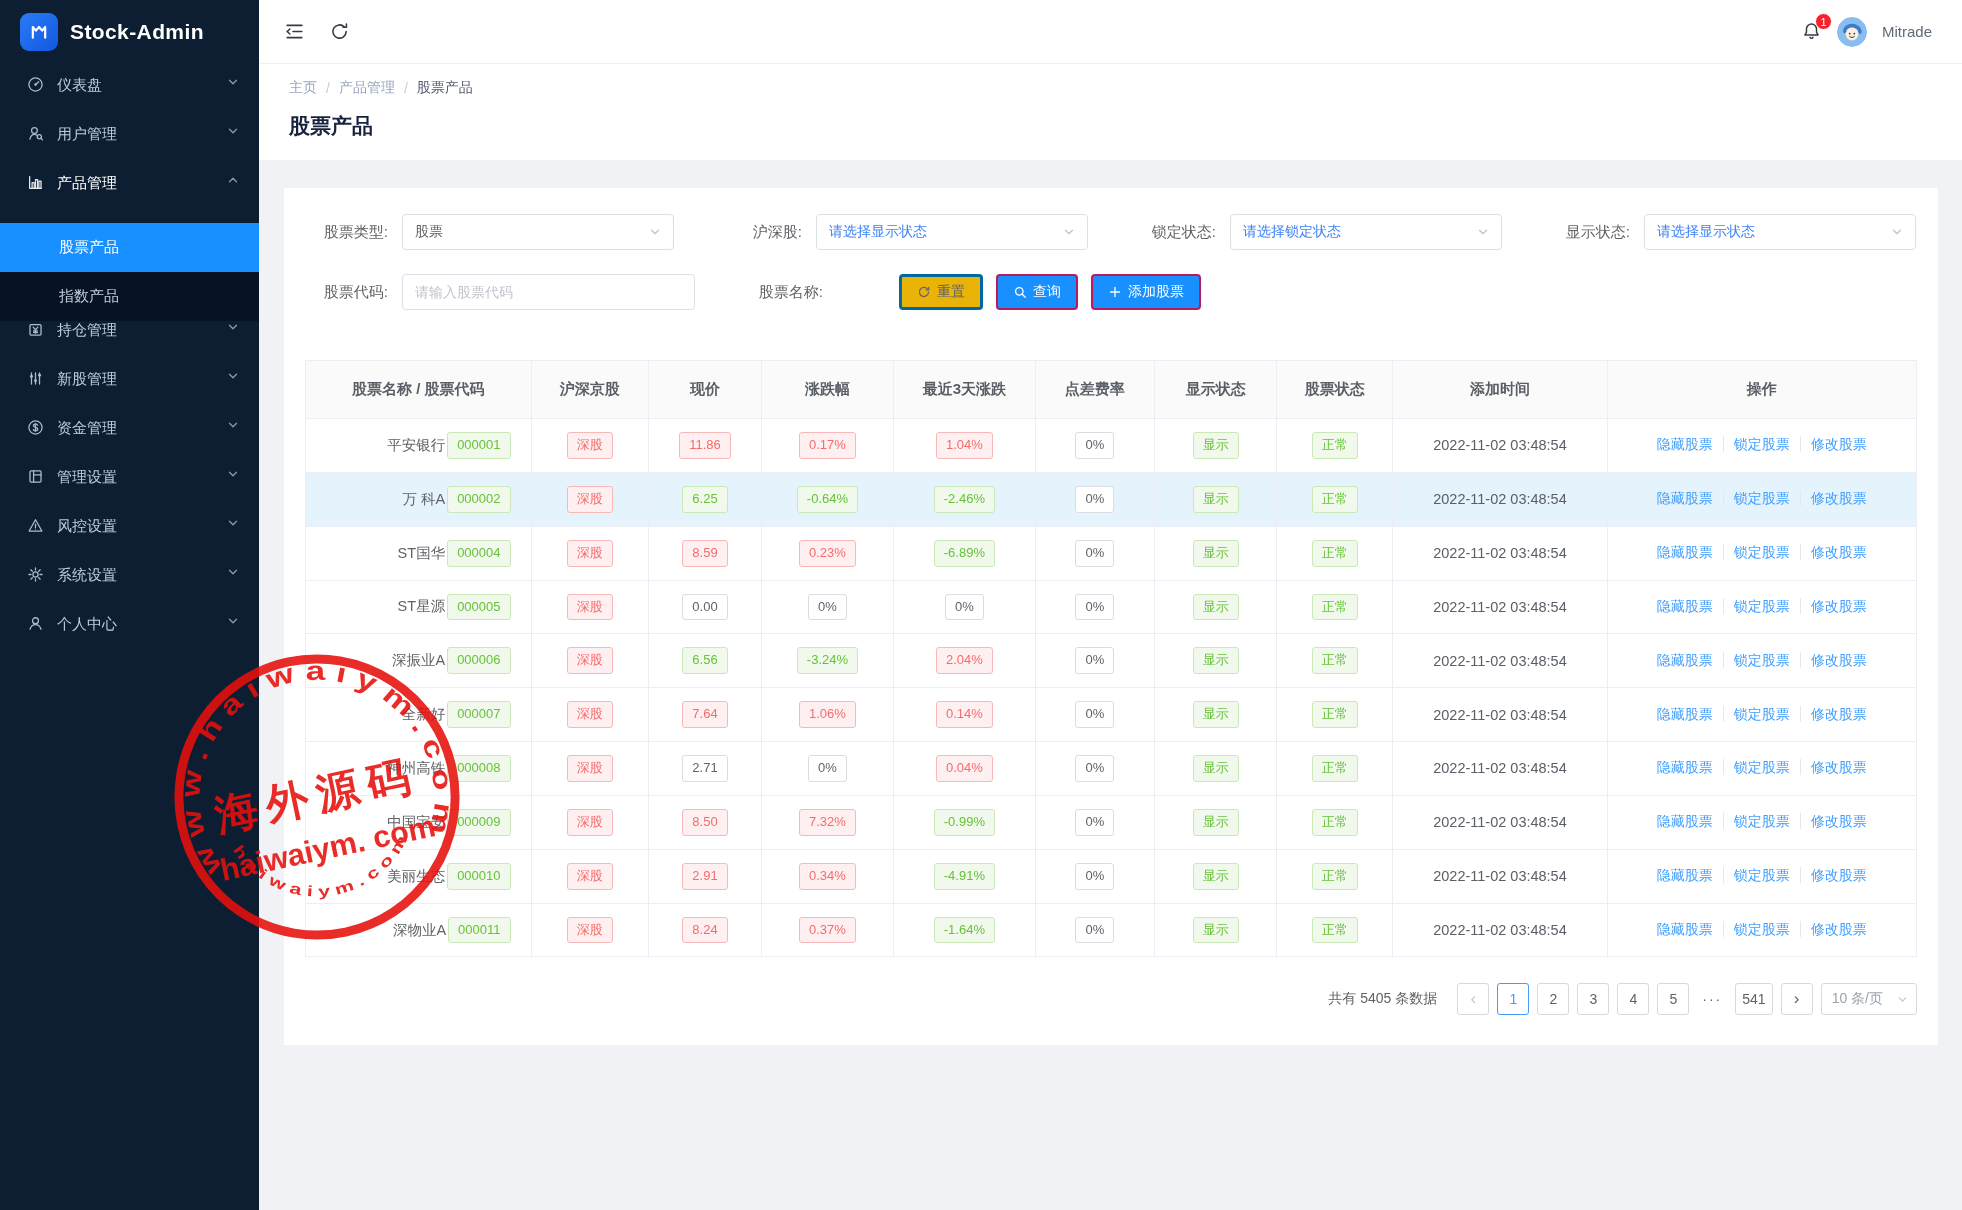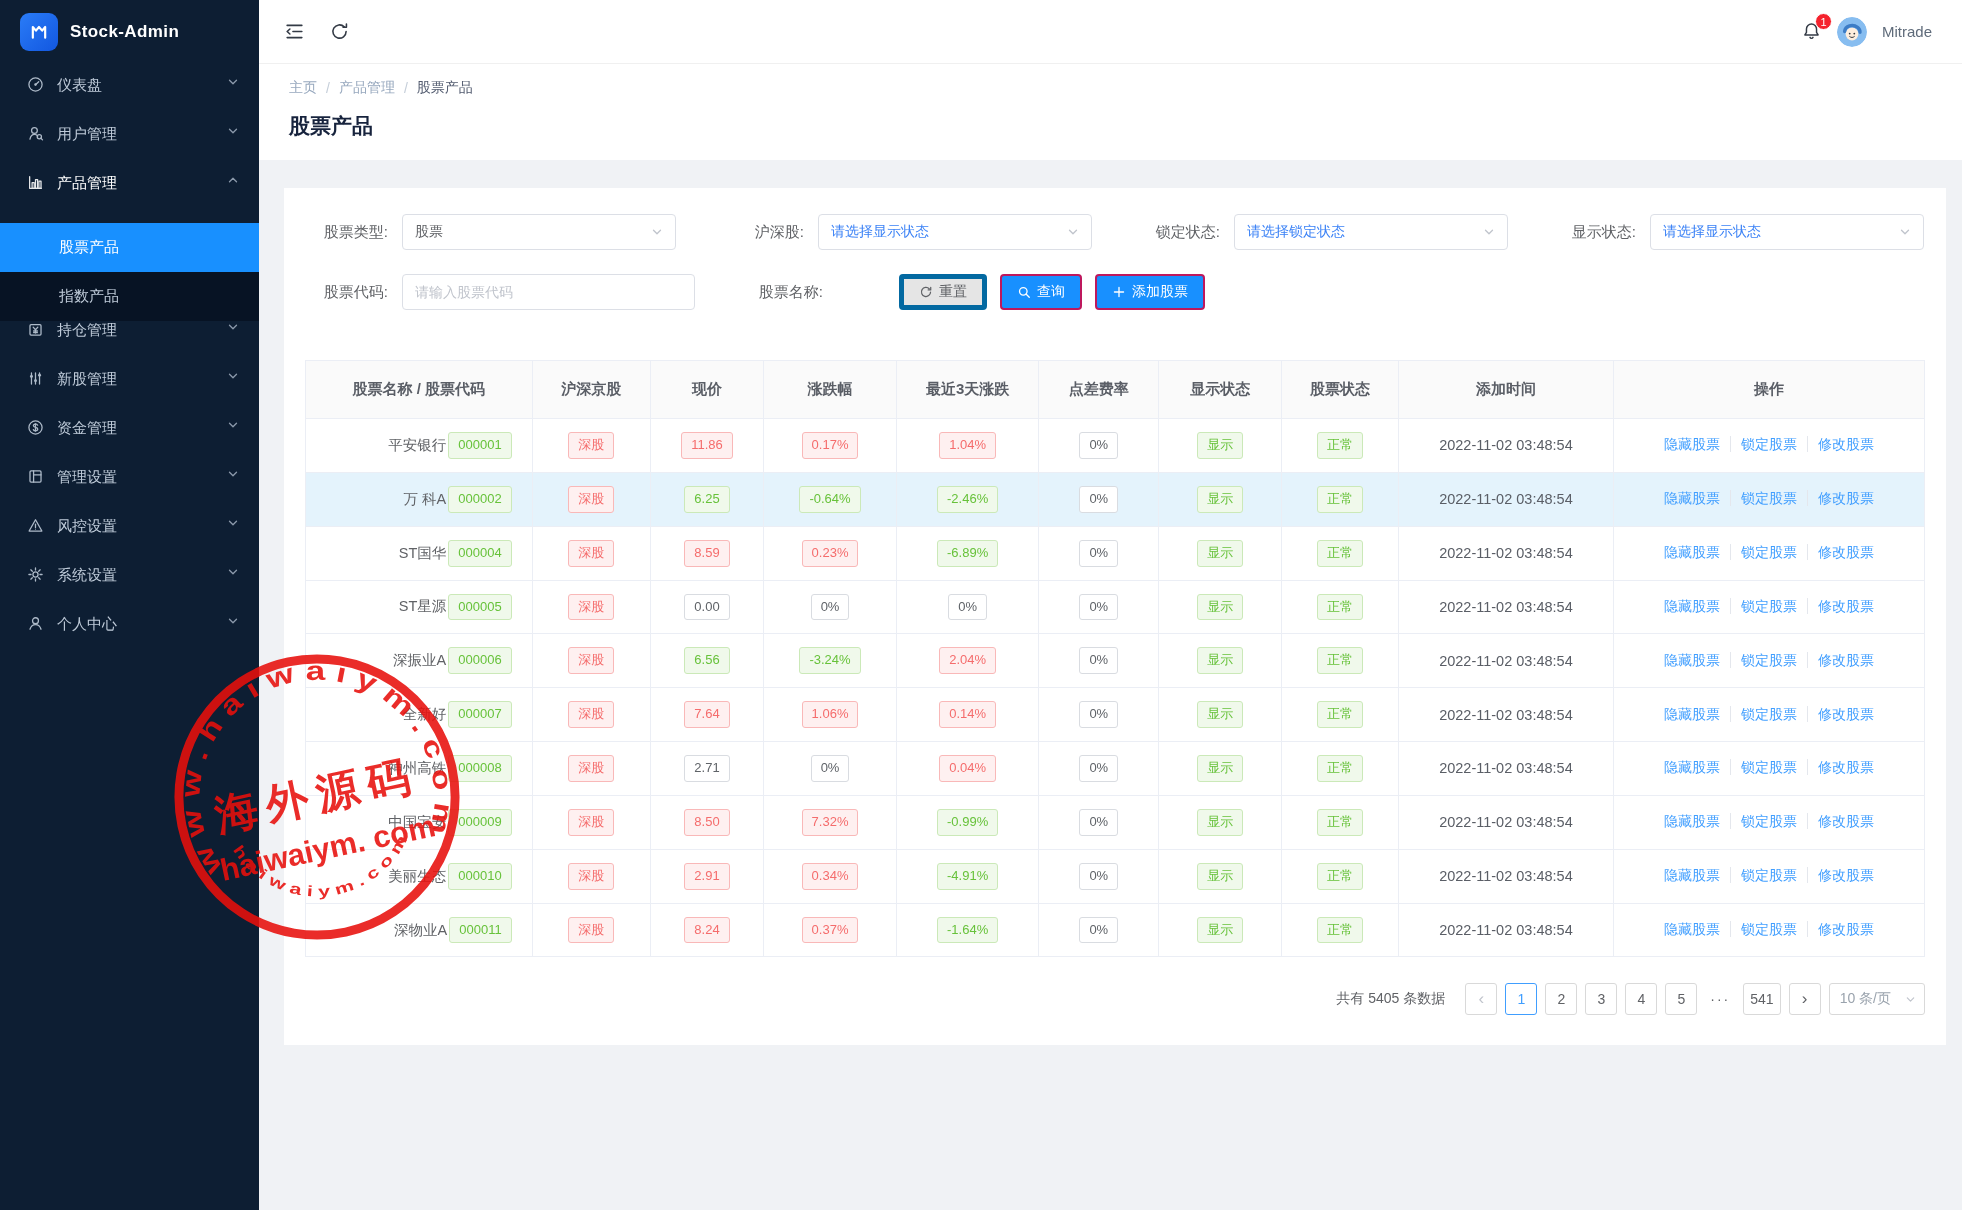--- a/index.html
+++ b/index.html
@@ -2,21 +2,21 @@
 <html><head>
 <meta charset="utf-8">
 <style>
   html,body{margin:0;padding:0}
   body{width:1962px;height:1210px;background:#f0f2f5;font-family:"Liberation Sans","DejaVu Sans",sans-serif;overflow:hidden;position:relative;color:#606266}
   
   .sidebar{position:absolute;left:0;top:0;width:259px;height:100%;background:#0d1e33;z-index:5}
   .logo-row{display:flex;align-items:center;gap:12px;height:64px;padding-left:20px}
   .logo-mark{width:38px;height:38px;border-radius:9px;background:linear-gradient(135deg,#2a7cf7,#1257e0);display:flex;align-items:center;justify-content:center;flex:0 0 auto}
   .logo-mark svg{width:26px;height:26px}
-  .app-title{color:#fff;font-size:17px;font-weight:bold;letter-spacing:.4px}
+  .app-title{color:#fff;font-size:21px;font-weight:bold;letter-spacing:.4px}
   .menu{padding-top:12px}
   .menu-item{height:49px;display:flex;align-items:flex-start;padding:0 20px 0 27px;color:#bfcbd9;font-size:15px;cursor:pointer}
   .menu-item.expanded{color:#fff}
   .mi-icon{width:17px;height:17px;margin-right:13px;display:flex;opacity:.9}
   .mi-icon svg{width:17px;height:17px}
   .mi-label{flex:1;white-space:nowrap}
   .mi-chevron{width:12px;height:12px;color:#8b99ab;display:flex}
   .mi-chevron svg{width:12px;height:12px}
   .mi-chevron.up{transform:rotate(180deg)}
   .submenu{background:#071324}
@@ -33,39 +33,39 @@
   .badge{position:absolute;top:-8px;right:-10px;background:#f5222d;color:#fff;font-size:11px;min-width:17px;height:17px;border-radius:9px;display:flex;align-items:center;justify-content:center;border:1px solid #fff;box-sizing:border-box}
   .avatar{width:30px;height:30px;border-radius:50%;overflow:hidden;display:flex;cursor:pointer}
   .user-name{color:#5f6b7a;font-size:15px;cursor:pointer}
   .crumb-section{background:#fff;padding:15px 30px 20px}
   .breadcrumb{font-size:14px;display:flex;gap:9px;align-items:center}
   .bc-item{color:#97a8be;cursor:pointer}
   .bc-item.current{color:#515a6e;cursor:default}
   .bc-sep{color:#c5ced9}
   .page-title{margin-top:15px;font-size:21px;font-weight:bold;color:#17233d}
   
-  .card{background:#fff;margin:28px 16px 0 25px;padding:26px 0 30px;position:relative;min-height:848px;box-sizing:border-box}
+  .card{background:#fff;margin:28px 24px 0 25px;padding:26px 0 30px;position:relative;min-height:848px;box-sizing:border-box}
   .filters{padding:0 22px}
   .filter-row{display:flex;align-items:center}
   .filter-row + .filter-row{margin-top:24px}
   .fgroup{display:flex;align-items:center;flex:1;margin-right:46px;min-width:0}
   .fgroup:last-child{margin-right:0}
   .fgroup2{display:flex;align-items:center;margin-right:46px}
   .flabel{width:82px;text-align:right;margin-right:14px;font-size:15px;color:#606266;white-space:nowrap;flex:0 0 auto}
   .select{flex:1;height:36px;border:1px solid #dcdfe6;border-radius:4px;background:#fff;display:flex;align-items:center;padding:0 12px;font-size:14px;cursor:pointer;box-sizing:border-box}
   .sel-value{flex:1;color:#606266}
   .sel-placeholder{flex:1;color:#3b82f6}
   .sel-arrow{color:#c0c4cc;display:flex}
   .sel-arrow svg{width:12px;height:12px}
   .text-input{width:293px;height:36px;border:1px solid #dcdfe6;border-radius:4px;padding:0 12px;font-size:14px;color:#606266;outline:none;box-sizing:border-box;font-family:inherit}
   .text-input::placeholder{color:#c0c4cc}
   .btns{margin-left:16px;display:flex;gap:13px;align-items:center}
   .btn{height:36px;border-radius:4px;padding:0 15px;font-size:14px;display:flex;align-items:center;gap:6px;cursor:pointer;font-family:inherit}
   .btn svg{width:14px;height:14px}
-  .btn-plain{background:#e5e5e5;border:5px solid #0369a1;color:#606266}
+  .btn-plain{background:#eab308;border:3px solid #0369a1;color:#606266}
   .btn-primary{background:#1890ff;border:2px solid #be185d;color:#fff}
   
   .table-wrap{margin:50px 21px 0}
   table{width:100%;border-collapse:collapse;table-layout:fixed}
   th{background:#fafafa;border:1px solid #ebeef5;padding:19px 6px;font-size:15px;color:#5a5e66;font-weight:bold;text-align:center}
   td{border:1px solid #ebeef5;padding:13px 6px;font-size:14px;color:#606266;text-align:center}
   tr.highlighted td{background:#e4f3fc}
   .cell-name{display:flex;align-items:center;justify-content:flex-end;gap:2px;padding-right:14px}
   .stock-name{font-size:14.5px;color:#606266;white-space:nowrap}
   .tag{display:inline-block;padding:3px 9px;font-size:13px;border-radius:3px;border:1px solid;line-height:1.45;white-space:nowrap}

